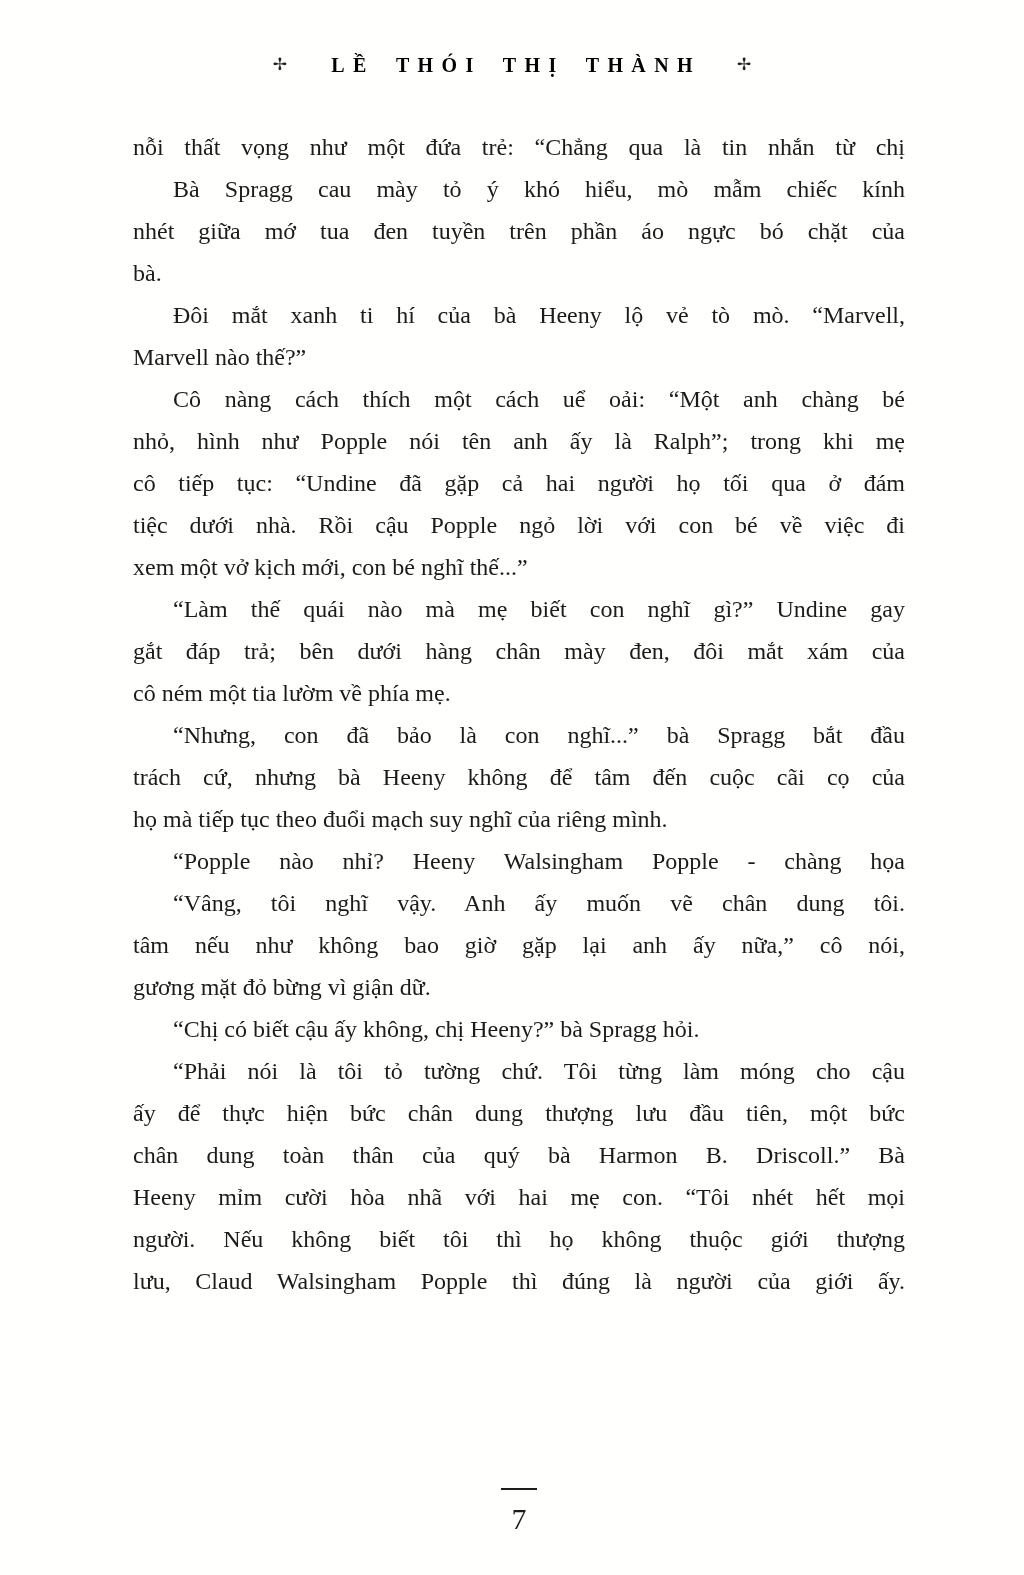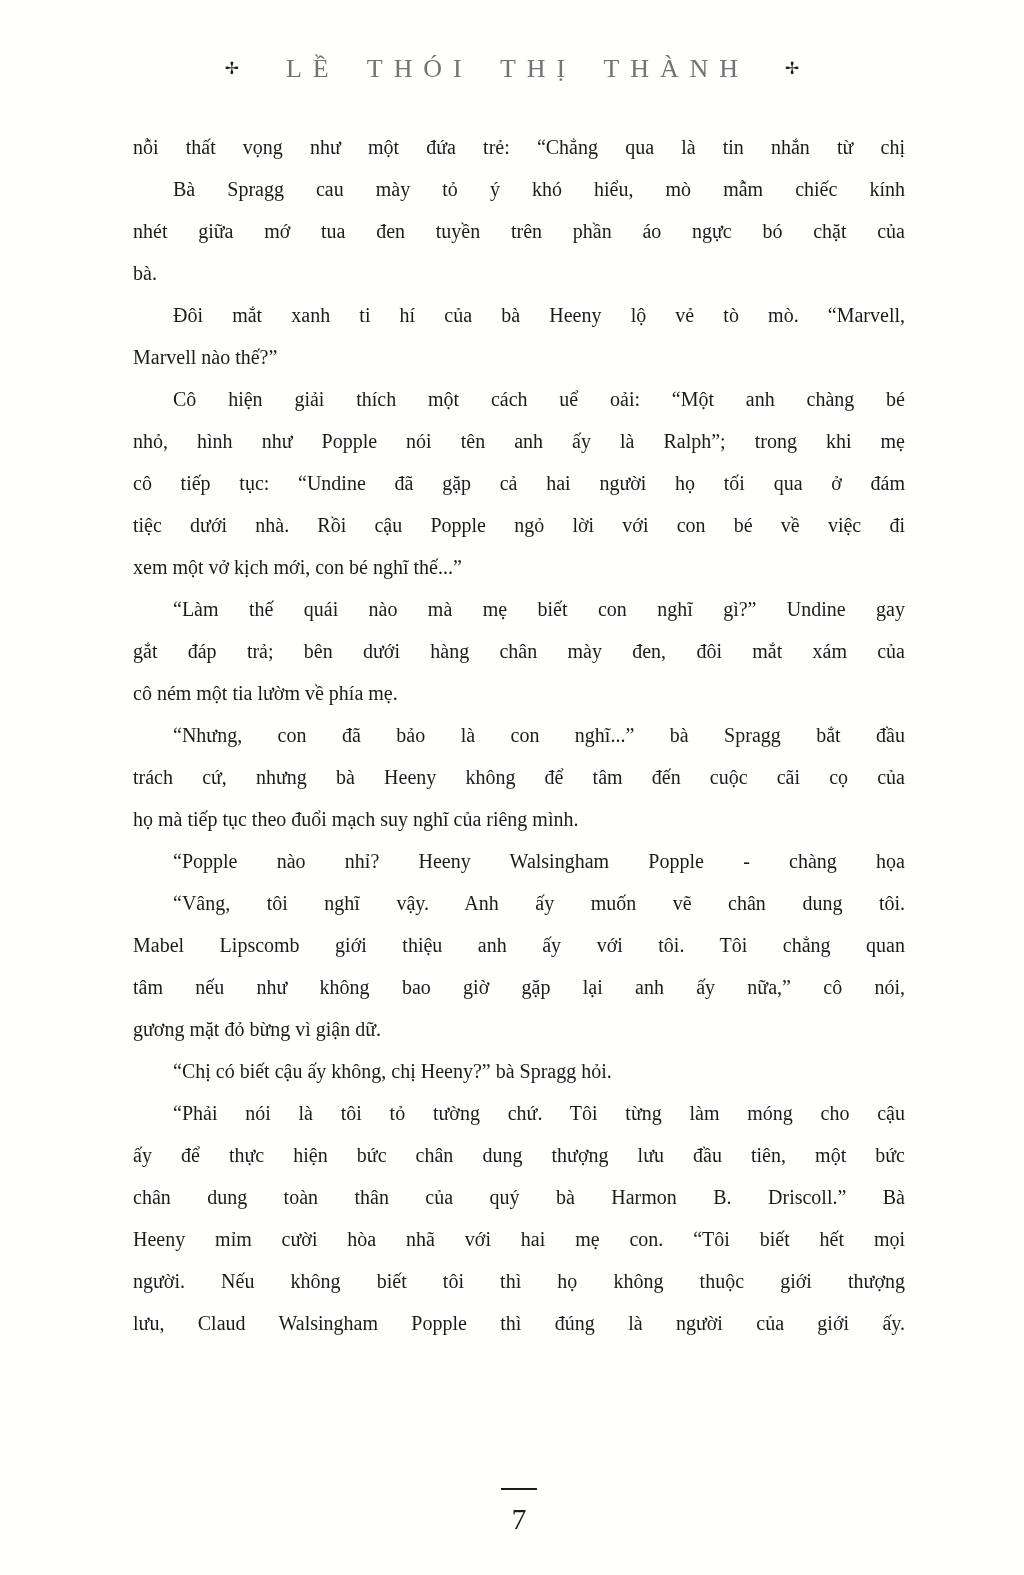--- a/index.html
+++ b/index.html
@@ -24,41 +24,41 @@
     left: 0;
     right: 0;
     display: flex;
     justify-content: center;
     align-items: center;
     gap: 36px;
     user-select: none;
   }
   .running-header .title {
     margin: 0;
-    font-size: 26px;
-    font-weight: normal;
+    font-size: 20px;
+    font-weight: bold;
     letter-spacing: 0.42em;
     word-spacing: 0.40em;
     white-space: nowrap;
     text-indent: 0.42em; 
-    color: #737373;
+    color: #000000;
   }
   .running-header .ornament {
     font-size: 17px;
     line-height: 1;
     color: #1e1e1e;
     transform: translateY(-1px);
   }
   
   .body-text {
     position: absolute;
     top: 126px;
     left: 133px;
     width: 772px;
-    font-size: 20px;
+    font-size: 24px;
     line-height: 42px;
   }
   .paragraph { margin: 0; }
   .line {
     text-align: justify;
     text-align-last: justify;
     min-height: 42px;
   }
   .line.indent { text-indent: 40px; }
   .line.last {
@@ -103,53 +103,52 @@
       <div class="paragraph">
         <div class="line indent">Bà Spragg cau mày tỏ ý khó hiểu, mò mẫm chiếc kính</div>
         <div class="line">nhét giữa mớ tua đen tuyền trên phần áo ngực bó chặt của</div>
         <div class="line last">bà.</div>
       </div>
       <div class="paragraph">
         <div class="line indent">Đôi mắt xanh ti hí của bà Heeny lộ vẻ tò mò. “Marvell,</div>
         <div class="line last">Marvell nào thế?”</div>
       </div>
       <div class="paragraph">
-        <div class="line indent">Cô hiện giải thích một cách uể oải: “Một anh chàng bé</div>
+        <div class="line indent">Cô nàng cách thích một cách uể oải: “Một anh chàng bé</div>
         <div class="line">nhỏ, hình như Popple nói tên anh ấy là Ralph”; trong khi mẹ</div>
         <div class="line">cô tiếp tục: “Undine đã gặp cả hai người họ tối qua ở đám</div>
         <div class="line">tiệc dưới nhà. Rồi cậu Popple ngỏ lời với con bé về việc đi</div>
         <div class="line last">xem một vở kịch mới, con bé nghĩ thế...”</div>
       </div>
       <div class="paragraph">
         <div class="line indent">“Làm thế quái nào mà mẹ biết con nghĩ gì?” Undine gay</div>
         <div class="line">gắt đáp trả; bên dưới hàng chân mày đen, đôi mắt xám của</div>
         <div class="line last">cô ném một tia lườm về phía mẹ.</div>
       </div>
       <div class="paragraph">
         <div class="line indent">“Nhưng, con đã bảo là con nghĩ...” bà Spragg bắt đầu</div>
         <div class="line">trách cứ, nhưng bà Heeny không để tâm đến cuộc cãi cọ của</div>
         <div class="line last">họ mà tiếp tục theo đuổi mạch suy nghĩ của riêng mình.</div>
       </div>
       <div class="paragraph">
         <div class="line indent">“Popple nào nhỉ? Heeny Walsingham Popple - chàng họa</div>
       </div>
       <div class="paragraph">
         <div class="line indent">“Vâng, tôi nghĩ vậy. Anh ấy muốn vẽ chân dung tôi.</div>
-        <div class="line">Mabel Lipscomb giới thiệu anh ấy với tôi. Tôi chẳng quan</div>
         <div class="line">tâm nếu như không bao giờ gặp lại anh ấy nữa,” cô nói,</div>
         <div class="line last">gương mặt đỏ bừng vì giận dữ.</div>
       </div>
       <div class="paragraph">
         <div class="line indent last">“Chị có biết cậu ấy không, chị Heeny?” bà Spragg hỏi.</div>
       </div>
       <div class="paragraph">
         <div class="line indent">“Phải nói là tôi tỏ tường chứ. Tôi từng làm móng cho cậu</div>
         <div class="line">ấy để thực hiện bức chân dung thượng lưu đầu tiên, một bức</div>
         <div class="line">chân dung toàn thân của quý bà Harmon B. Driscoll.” Bà</div>
-        <div class="line">Heeny mỉm cười hòa nhã với hai mẹ con. “Tôi biết hết mọi</div>
+        <div class="line">Heeny mỉm cười hòa nhã với hai mẹ con. “Tôi nhét hết mọi</div>
         <div class="line">người. Nếu không biết tôi thì họ không thuộc giới thượng</div>
         <div class="line">lưu, Claud Walsingham Popple thì đúng là người của giới ấy.</div>
       </div>
     </main>
 
   <footer class="page-footer">
     <div class="footer-rule"></div>
     <div class="page-number">7</div>
   </footer>
 

